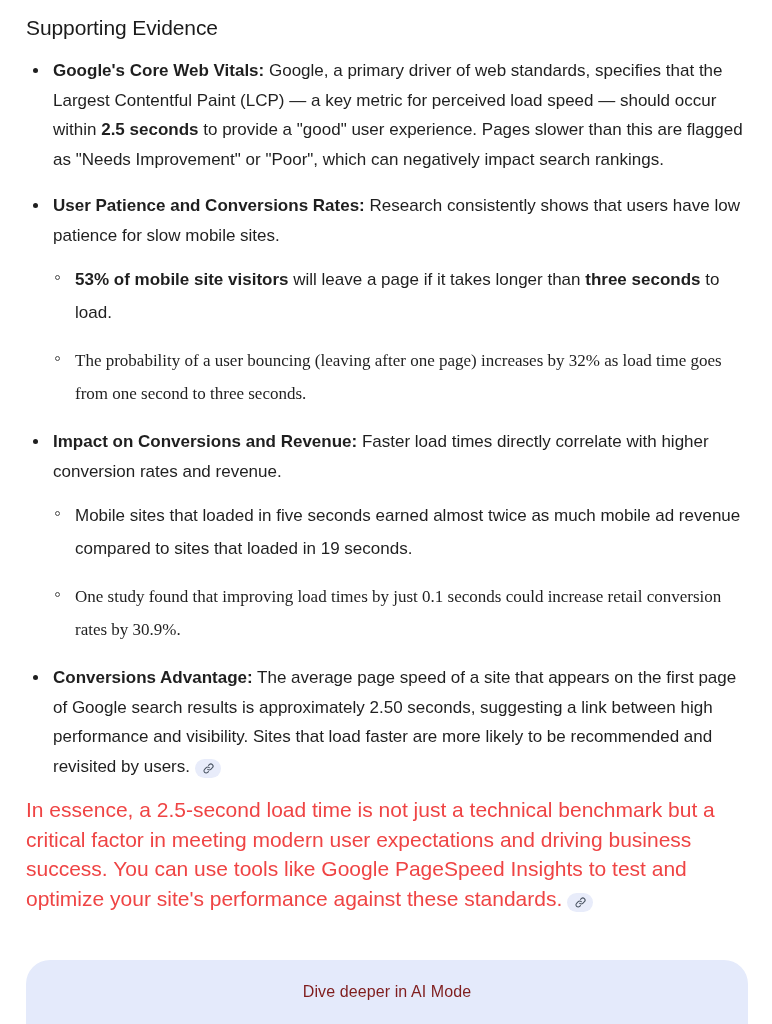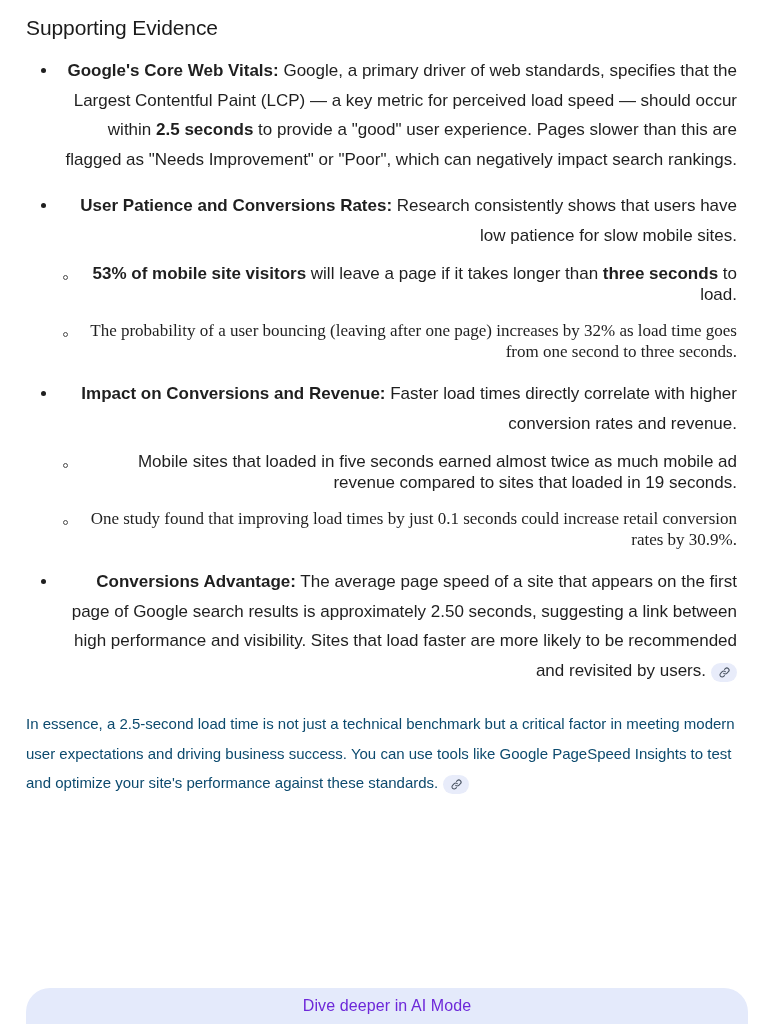--- a/index.html
+++ b/index.html
@@ -30,23 +30,22 @@
     font-weight: normal;
     letter-spacing: -0.1px;
     line-height: 28px;
     margin: 2px 0 14px 0;
     color: #1b1b1b;
   }
 
   
   ul.top-list {
     list-style: none;
-    margin: 11px;
+    margin: 3px;
     padding: 0;
-    text-align: right;
   }
 
   li.top-item {
     position: relative;
     padding-left: 24px;
     margin-bottom: 17px;
     font-size: 17px;
     line-height: 29.5px;
     color: #1f1f1f;
   }
@@ -66,45 +65,45 @@
     list-style: none;
     margin: 13px 0 0 0;
     padding: 0;
   }
 
   li.sub-item {
     position: relative;
     padding-left: 22px;
     margin-bottom: 15px;
     font-size: 17px;
-    line-height: 21px;
+    line-height: 33px;
   }
   li.sub-item:last-child { margin-bottom: 0; font-family: Liberation Serif, serif; }
 
   li.sub-item > .bullet-ring {
     position: absolute;
     left: 2px;
     top: 12px;
     width: 5px;
     height: 5px;
     border-radius: 50%;
     border: 1px solid #4a4a4a;
     background: transparent;
     box-sizing: border-box;
   }
 
   .lead { font-weight: bold; }
   .strong { font-weight: bold; }
 
   
   .closing {
-    font-size: 15px;
+    font-size: 21px;
     line-height: 29.5px;
-    margin: 24px 0 0 0;
-    color: #0c4a6e;
+    margin: 14px 0 0 0;
+    color: #ef4444;
   }
 
   
   .cite-chip {
     display: inline-flex;
     align-items: center;
     justify-content: center;
     width: 26px;
     height: 19px;
     border-radius: 10px;
@@ -120,26 +119,26 @@
     position: absolute;
     left: 26px;
     right: 24px;
     bottom: 0;
   }
   .cta-button {
     display: flex;
     align-items: center;
     justify-content: center;
     width: 100%;
-    height: 36px;
+    height: 64px;
     box-sizing: border-box;
     border: none;
     border-radius: 24px 24px 0 0;
     background: #e4eafb;
-    color: #6d28d9;
+    color: #7f1d1d;
     font-family: "Liberation Sans", sans-serif;
     font-size: 16px;
     font-weight: normal;
     letter-spacing: 0.1px;
     cursor: pointer;
   }
 </style>
 </head>
 <body>
 

